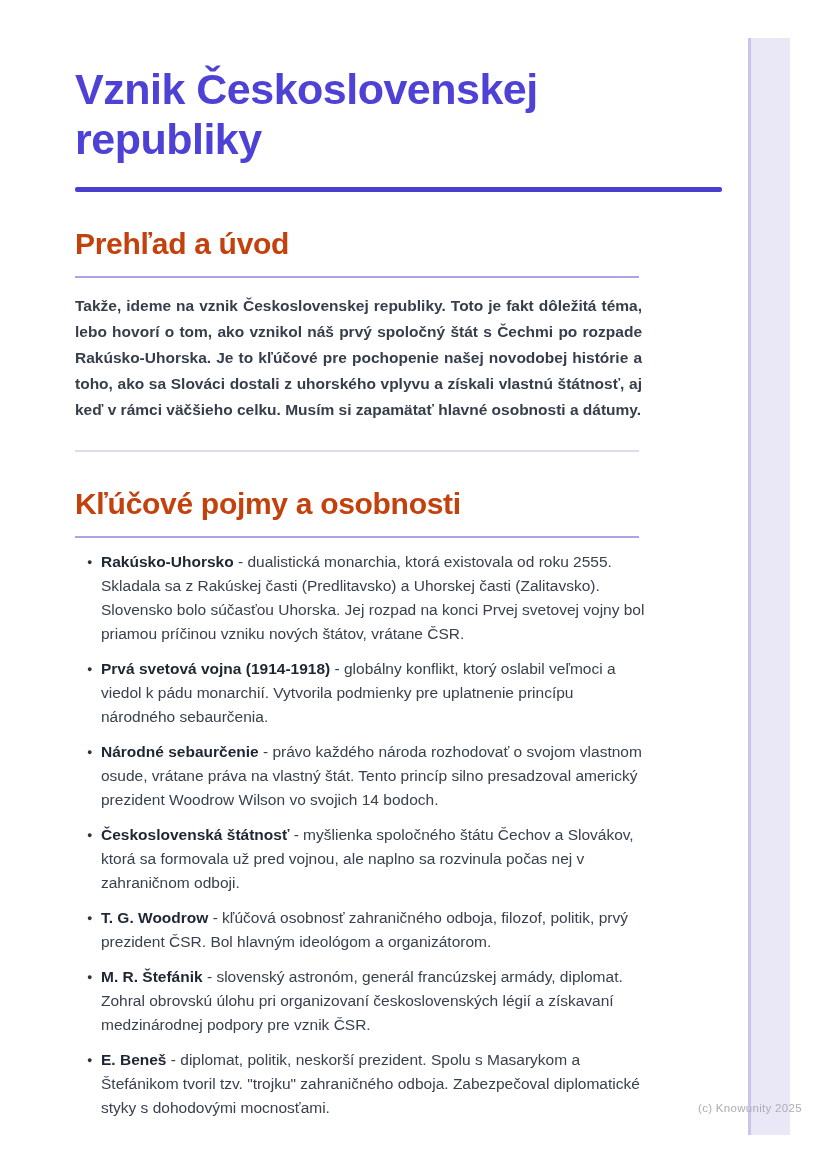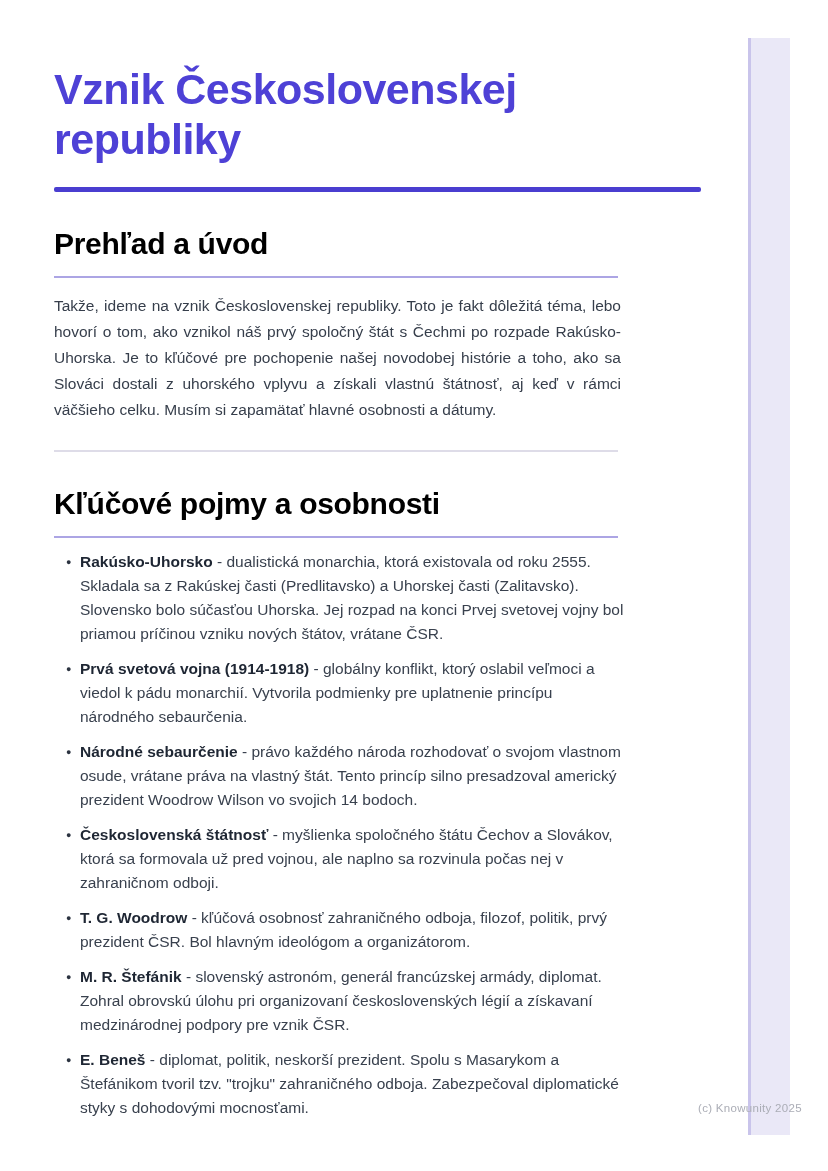--- a/index.html
+++ b/index.html
@@ -20,21 +20,21 @@
     left: 748px;
     top: 38px;
     width: 42px;
     height: 1097px;
     background: #EAE8F7;
     border-left: 3px solid #C9C4EB;
   }
 
   .content {
     position: absolute;
-    left: 54px;
+    left: 75px;
     top: 0;
     width: 648px;
   }
 
   h1.doc-title {
     margin-top: 64px;
     width: 580px;
     font-size: 43px;
     line-height: 50px;
     font-weight: bold;
@@ -49,37 +49,38 @@
     background: #4A3ED0;
     border-radius: 2px;
   }
 
   h2.section-heading {
     margin-top: 34px;
     font-size: 30px;
     line-height: 36px;
     font-weight: bold;
     letter-spacing: -0.3px;
-    color: #000000;
+    color: #c2410c;
   }
 
   .rule-thin {
     margin-top: 14px;
     width: 564px;
     height: 2px;
     background: #ACA5E4;
   }
 
   p.intro {
     margin-top: 15px;
     width: 567px;
     font-size: 15.5px;
     line-height: 26px;
     color: #363E4B;
     text-align: justify;
+    font-weight: bold;
   }
 
   .divider {
     margin-top: 27px;
     width: 564px;
     height: 2px;
     background: #DEDCE8;
   }
 
   ul.terms {

